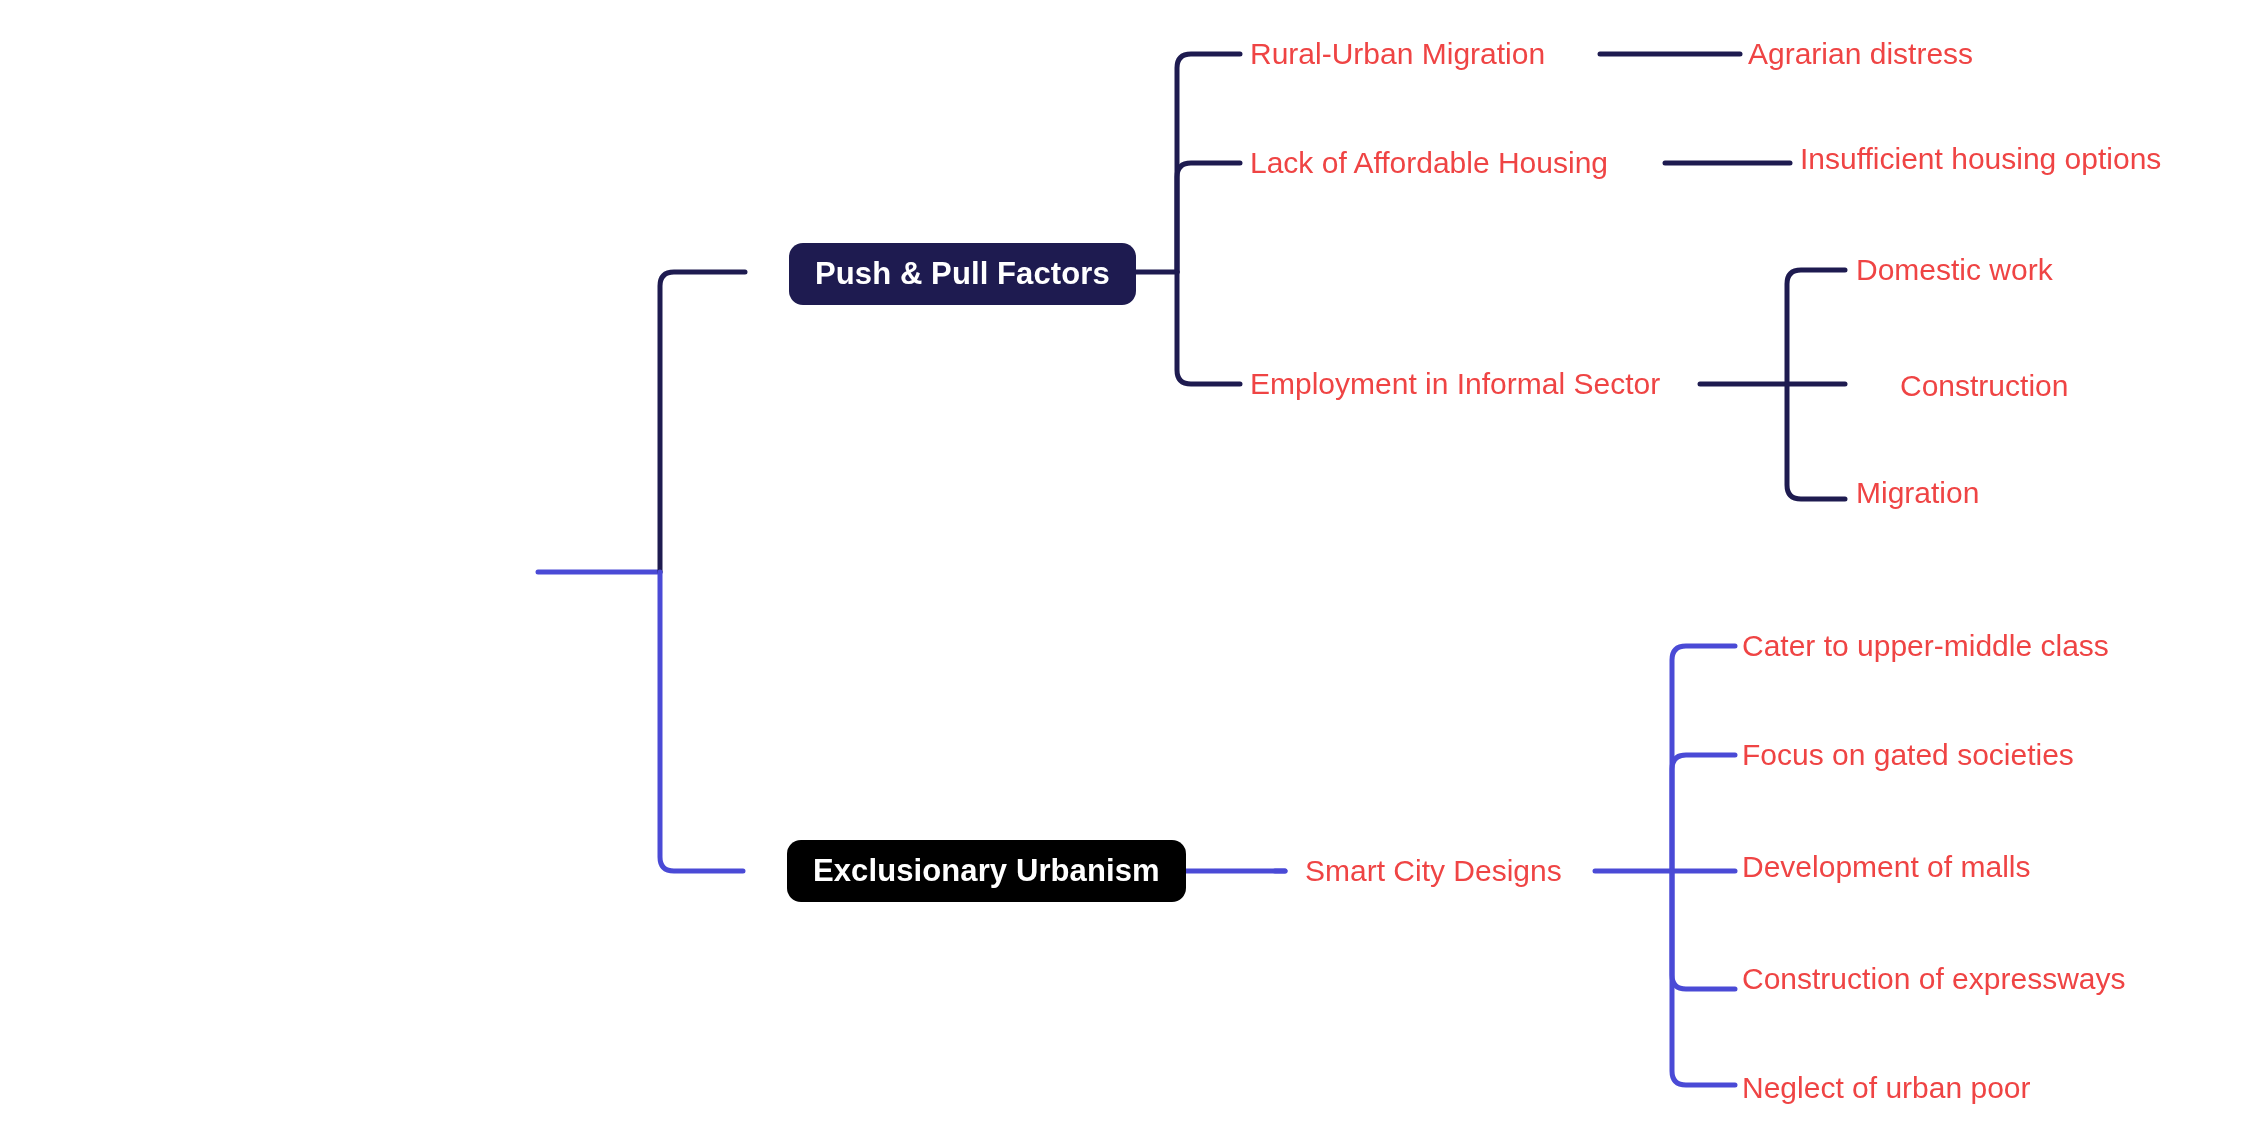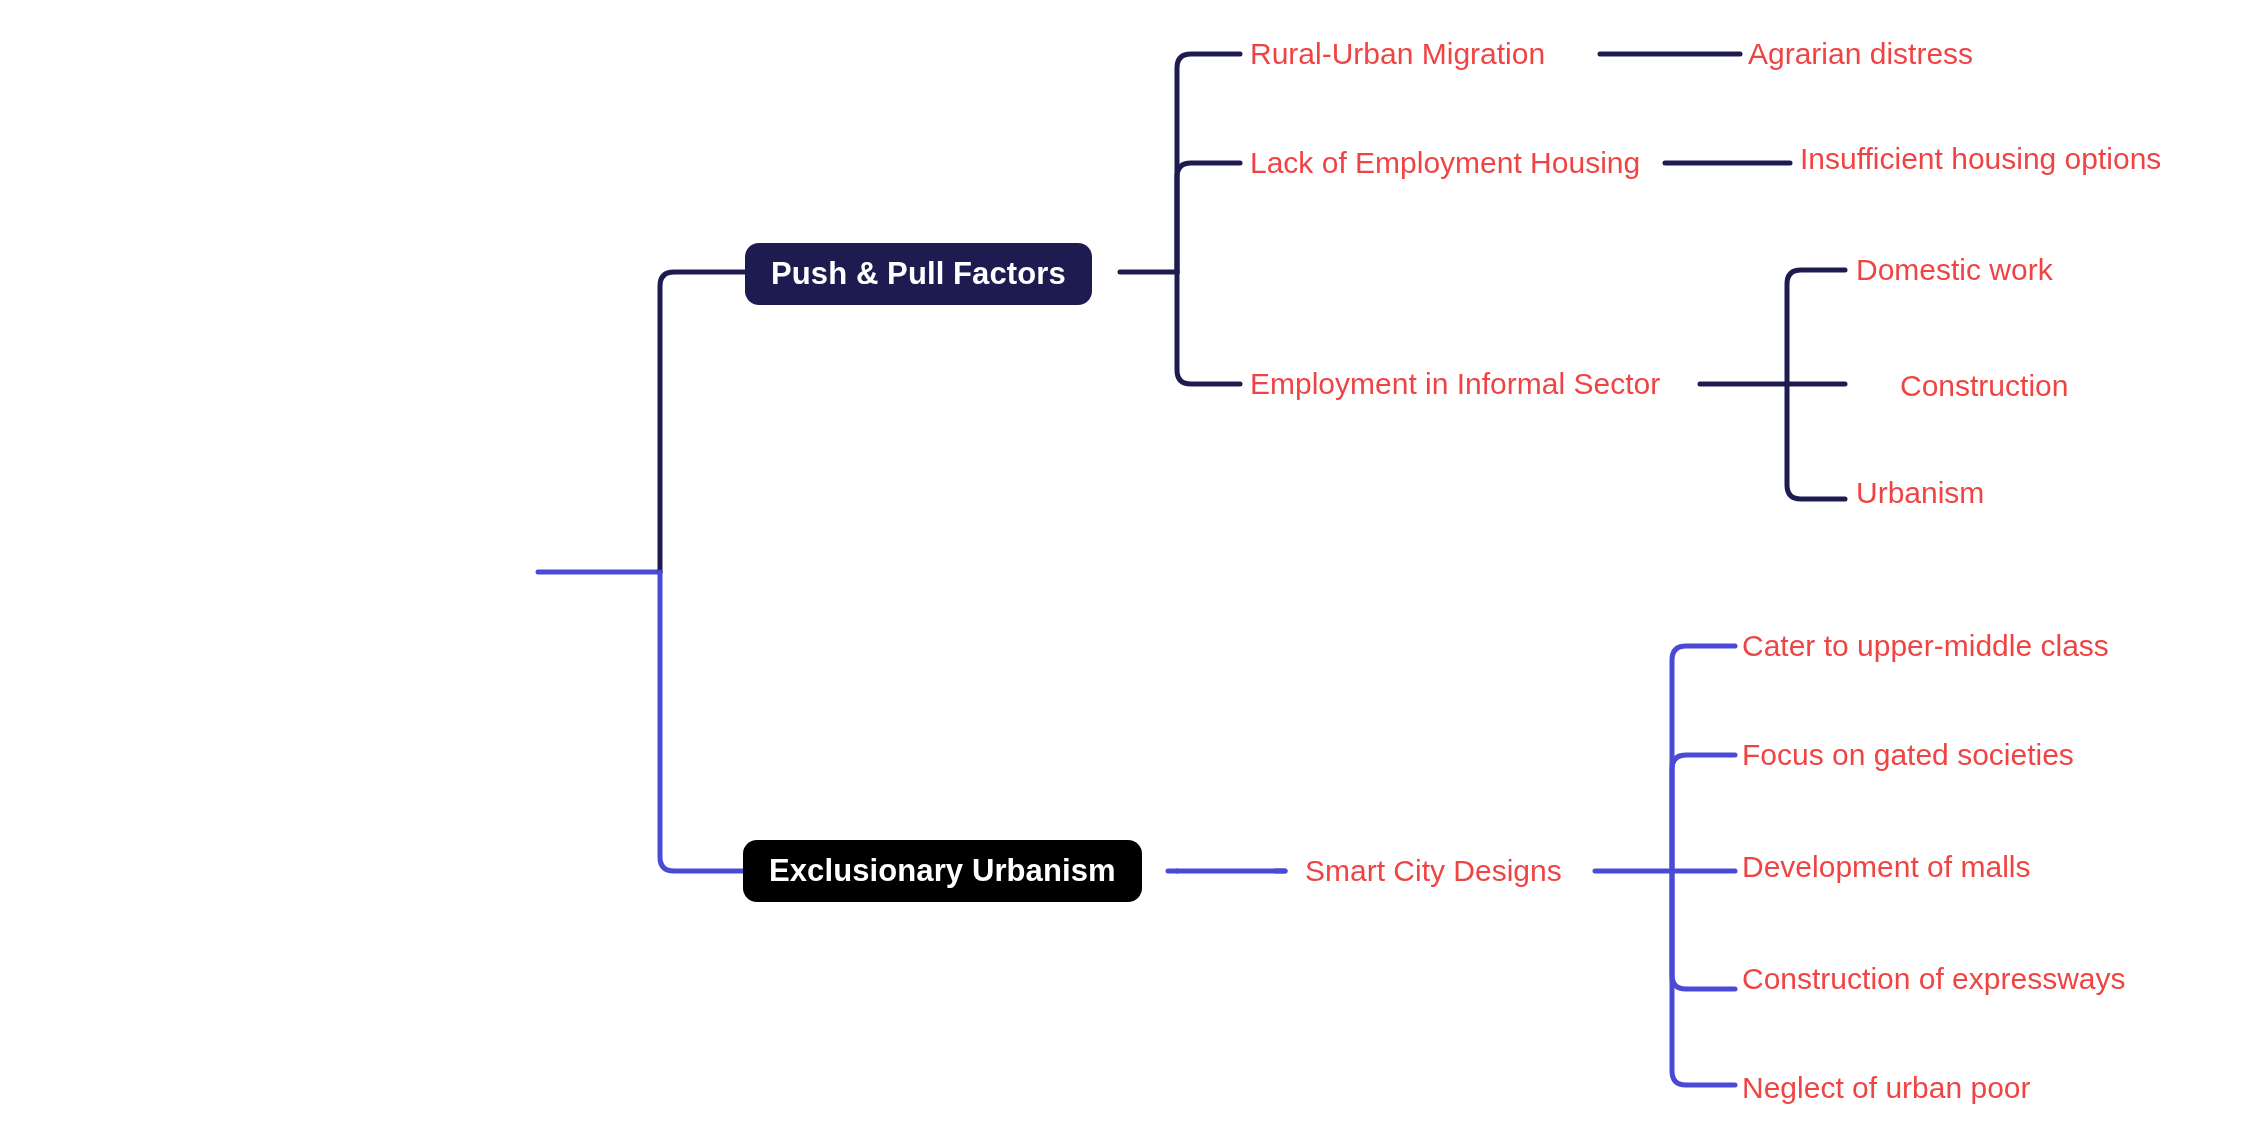--- a/index.html
+++ b/index.html
@@ -25,20 +25,21 @@
   }
   .node {
     position: absolute;
     box-sizing: border-box;
     display: flex;
     align-items: center;
     border-radius: 14px;
     color: #ffffff;
     font-weight: bold;
     white-space: pre;
+    margin-left: 44px;
   }
   .node-root {
     left: 20px;
     top: 492px;
     width: 518px;
     height: 160px;
     padding-left: 32px;
     background: #1e1b50;
     font-size: 42px;
     line-height: 1.32;
@@ -116,28 +117,28 @@
 
   <div class="node node-branch node-branch-dark">
     <span>Push &amp; Pull Factors</span>
   </div>
 
   <div class="node node-branch node-branch-blue">
     <span>Exclusionary Urbanism</span>
   </div>
 
   <div class="leaf" style="left:1250px; top:54px;">Rural-Urban Migration</div>
-  <div class="leaf" style="left:1250px; top:163px;">Lack of Employment Housing</div>
+  <div class="leaf" style="left:1250px; top:163px;">Lack of Affordable Housing</div>
   <div class="leaf" style="left:1250px; top:384px;">Employment in Informal Sector</div>
 
   <div class="leaf" style="left:1748px; top:54px;">Agrarian distress</div>
   <div class="leaf" style="left:1800px; top:159px;">Insufficient housing options</div>
   <div class="leaf" style="left:1856px; top:270px;">Domestic work</div>
   <div class="leaf" style="left:1856px; top:386px;margin-left:44px;">Construction</div>
-  <div class="leaf" style="left:1856px; top:493px;">Urbanism</div>
+  <div class="leaf" style="left:1856px; top:493px;">Migration</div>
 
   <div class="leaf" style="left:1305px; top:871px;">Smart City Designs</div>
 
   <div class="leaf" style="left:1742px; top:646px;">Cater to upper-middle class</div>
   <div class="leaf" style="left:1742px; top:755px;">Focus on gated societies</div>
   <div class="leaf" style="left:1742px; top:867px;">Development of malls</div>
   <div class="leaf" style="left:1742px; top:979px;">Construction of expressways</div>
   <div class="leaf" style="left:1742px; top:1088px;">Neglect of urban poor</div>
 
 </div>

